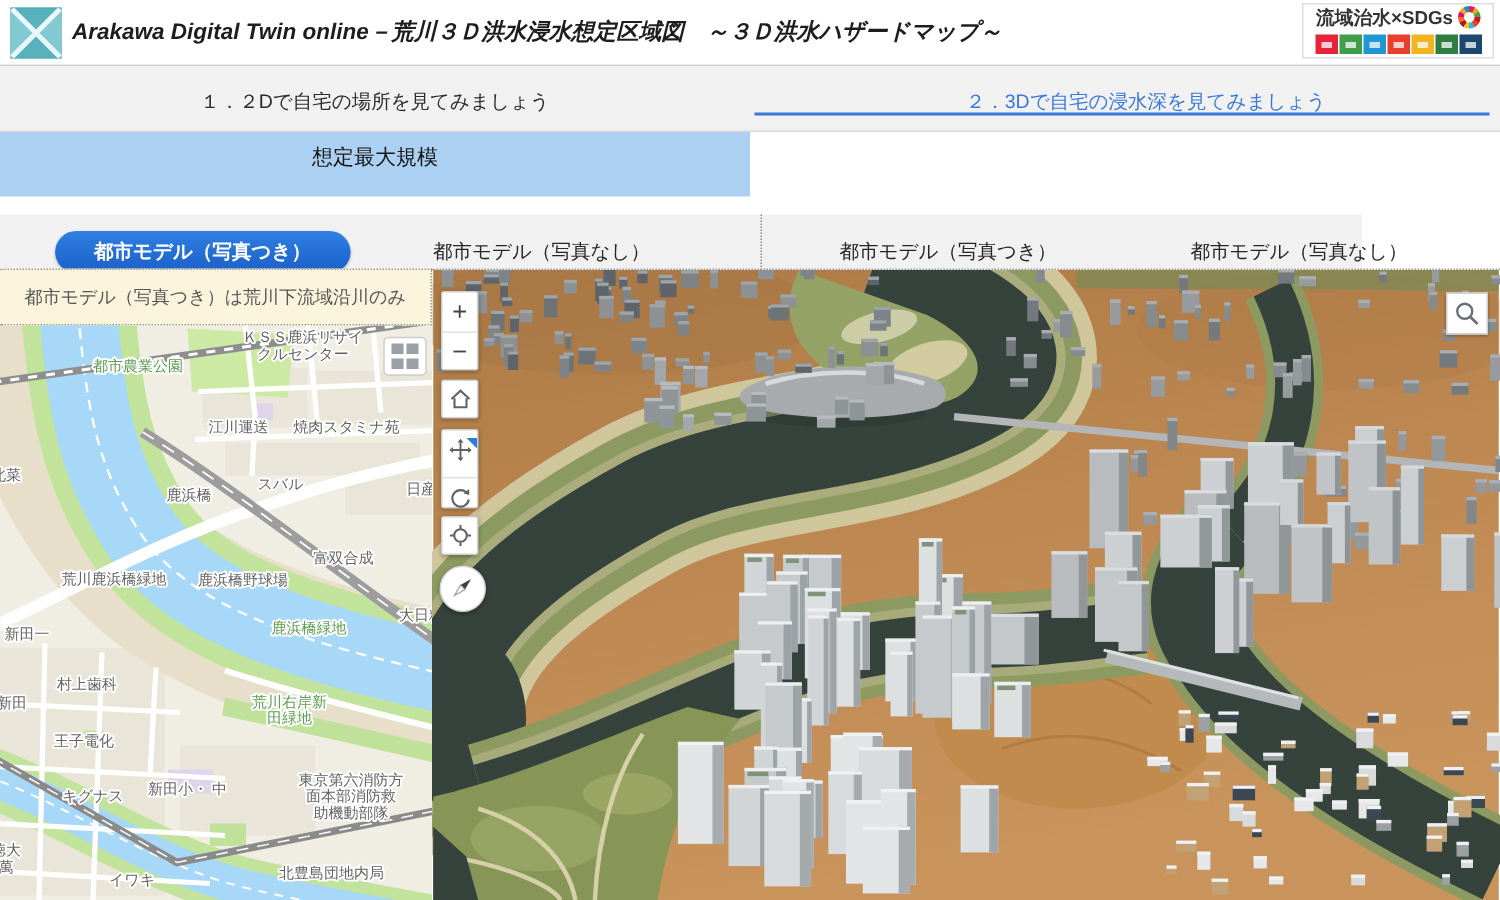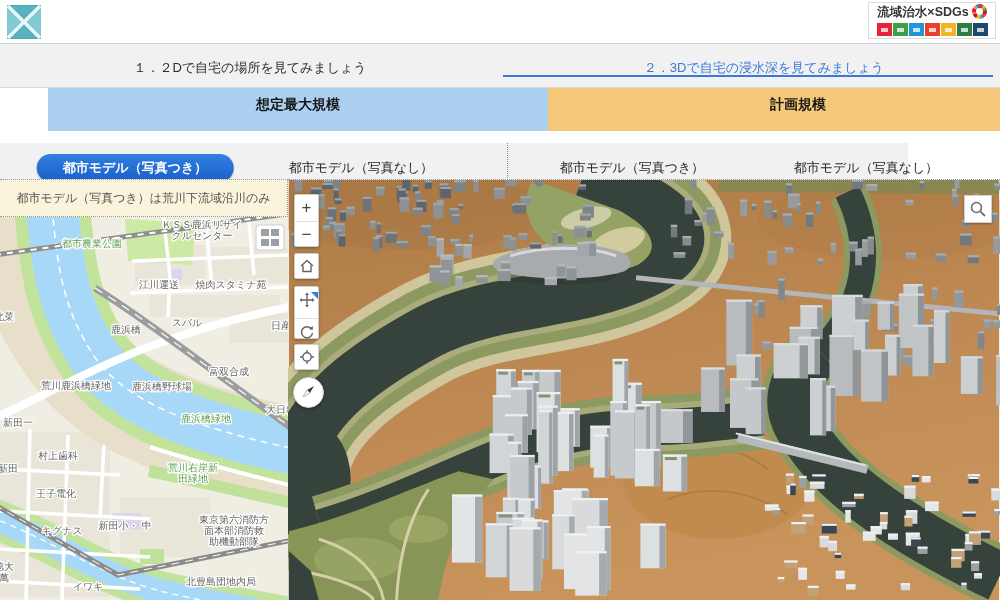--- a/index.html
+++ b/index.html
@@ -28,21 +28,21 @@
   
   .tabs{position:absolute;left:0;top:44px;width:1000px;height:44px;background:#f1f1f1;
         border-bottom:1px solid #d9d9d9;box-sizing:border-box;padding-left:27px;}
   .tab{position:absolute;top:15px;width:500px;text-align:center;font-size:13px;color:#2b2b2b;cursor:pointer;}
   .tab.active{color:#3879d9;}
   .tab-underline{position:absolute;left:503px;top:31px;width:490px;height:2px;background:#3879d9;}
 
   
   .bands{position:absolute;left:0;top:88px;width:1000px;height:43px;}
   .band{position:absolute;top:0;height:43px;width:500px;text-align:center;box-sizing:border-box;
-        font-size:14px;font-weight:bold;color:#161616;padding-top:8px;margin-left:48px;}
+        font-size:14px;font-weight:normal;color:#161616;padding-top:8px;}
 
   
   .model-row{position:absolute;left:0;top:143px;width:908px;height:47px;background:#f1f1f1;}
   .model-divider{position:absolute;left:507px;top:0;height:47px;width:0;border-left:1px dotted #8a8a8a;}
   .model-btn{position:absolute;transform:translateX(-50%);white-space:nowrap;font-size:13px;color:#262626;
              top:16px;cursor:pointer;}
   .model-btn.pill{top:11px;background:linear-gradient(#3080e2,#1a5fc8);color:#fff;font-weight:bold;
              border-radius:14px;padding:5px 26px;box-shadow:0 1px 2px rgba(0,0,0,.25);}
 
   
@@ -82,20 +82,21 @@
 
 <div id="app">
 
   <div class="header">
     <svg class="logo" viewBox="0 0 34 34">
       <rect x="0" y="0" width="34" height="34" fill="#58b2be" stroke="#3f9dab"></rect>
       <polygon points="0,0 17,17 0,34" fill="#83c9d1"></polygon>
       <polygon points="34,0 17,17 34,34" fill="#83c9d1"></polygon>
       <path d="M1,1 L33,33 M33,1 L1,33" stroke="#eaf7f8" stroke-width="3.4" fill="none"></path>
     </svg>
+    <div class="title">Arakawa Digital Twin online－荒川３Ｄ洪水浸水想定区域図　～３Ｄ洪水ハザードマップ～</div>
     <div class="badge">
       <div class="badge-top">
         <span class="badge-label">流域治水×SDGs</span>
         <span class="sdg-wheel"></span>
       </div>
       <div class="sdg-tiles" id="sdg-tiles">
           <span class="sdg-tile" style="background: rgb(229, 36, 59);"></span>
           <span class="sdg-tile" style="background: rgb(63, 159, 73);"></span>
           <span class="sdg-tile" style="background: rgb(31, 151, 212);"></span>
           <span class="sdg-tile" style="background: rgb(232, 64, 47);"></span>
@@ -107,21 +108,20 @@
   </div>
 
   <div class="tabs">
     <div class="tab" style="left:0;">１．２Dで自宅の場所を見てみましょう</div>
     <div class="tab active" style="left:514px;">２．3Dで自宅の浸水深を見てみましょう</div>
     <div class="tab-underline"></div>
   </div>
 
   <div class="bands">
     <div class="band" style="left:0;background:#abd0f1;">想定最大規模</div>
-    <div class="band" style="left:500px;background:#f5c778;">計画規模</div>
   </div>
 
   <div class="model-row" id="model-row">
     <div class="model-divider"></div>
   <div class="model-btn pill" style="left: 135px;">都市モデル（写真つき）</div>
       <div class="model-btn" style="left: 361px;">都市モデル（写真なし）</div>
       <div class="model-btn" style="left: 632px;">都市モデル（写真つき）</div>
       <div class="model-btn" style="left: 866px;">都市モデル（写真なし）</div>
     </div>
 

